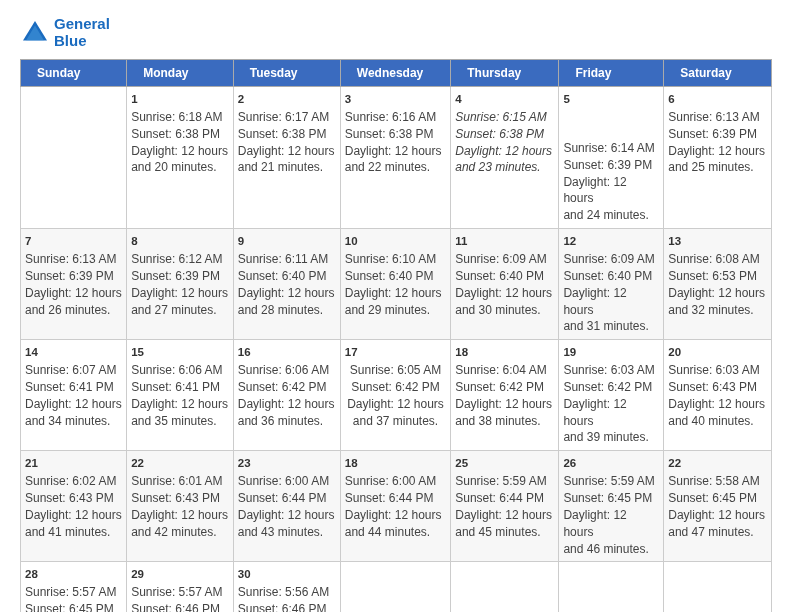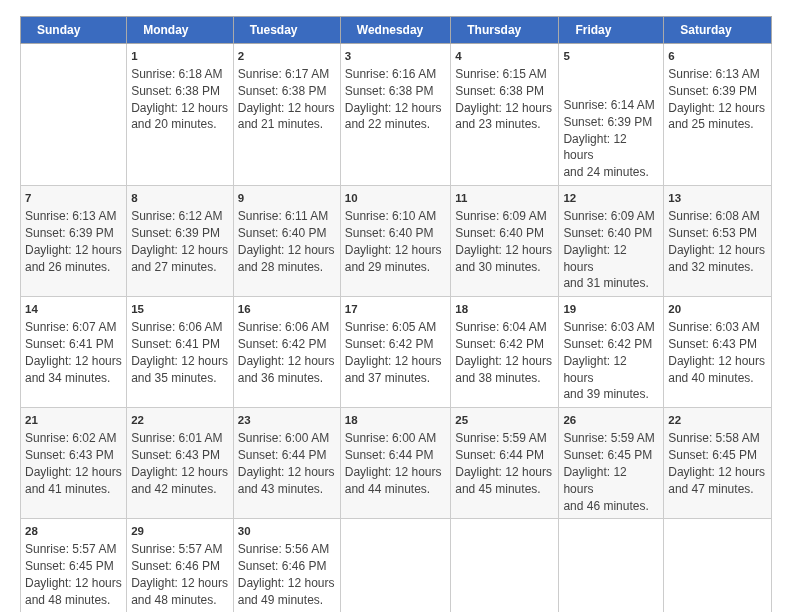--- a/index.html
+++ b/index.html
@@ -85,20 +85,36 @@
       background: #f7f7f7;
     }
     tbody tr td.empty {
       background: #fff;
     }
   </style>
 </head>
 <body>
 
 <div class="page">
+  <div class="header">
+    <div class="logo">
+      <svg class="logo-icon" viewBox="0 0 40 40">
+        <polygon points="20,4 36,30 4,30" fill="#1a6bbf"></polygon>
+        <polygon points="20,10 32,30 8,30" fill="#4a9de0" opacity="0.5"></polygon>
+      </svg>
+      <div>
+        <div style="font-size:15px;font-weight:bold;color:#1a6bbf;line-height:1.1">General</div>
+        <div style="font-size:15px;font-weight:bold;color:#1a6bbf;line-height:1.1">Blue</div>
+      </div>
+    </div>
+    <div class="title-block">
+      <div class="month-title"></div>
+      <div class="subtitle"></div>
+    </div>
+  </div>
 
   <table>
     <thead>
       <tr>
       <th>Sunday</th>
           <th>Monday</th>
           <th>Tuesday</th>
           <th>Wednesday</th>
           <th>Thursday</th>
           <th>Friday</th>
@@ -124,21 +140,21 @@
           </td>
           <td>
             <span class="date-num">3</span>
             <div class="cell-content" style="white-space: pre-line;">Sunrise: 6:16 AM
 Sunset: 6:38 PM
 Daylight: 12 hours
 and 22 minutes.</div>
           </td>
           <td>
             <span class="date-num">4</span>
-            <div class="cell-content" style="white-space: pre-line;">Sunrise: 6:15 AM
+            <div class="cell-content" style="white-space: pre-line; font-style: italic;">Sunrise: 6:15 AM
 Sunset: 6:38 PM
 Daylight: 12 hours
 and 23 minutes.</div>
           </td>
           <td>
             <span class="date-num">5</span>
             <div class="cell-content" style="white-space: pre-line; margin-top: 33px;">Sunrise: 6:14 AM
 Sunset: 6:39 PM
 Daylight: 12 hours
 and 24 minutes.</div>
@@ -219,21 +235,21 @@
           </td>
           <td>
             <span class="date-num">16</span>
             <div class="cell-content" style="white-space: pre-line;">Sunrise: 6:06 AM
 Sunset: 6:42 PM
 Daylight: 12 hours
 and 36 minutes.</div>
           </td>
           <td>
             <span class="date-num">17</span>
-            <div class="cell-content" style="white-space: pre-line;">Sunrise: 6:05 AM
+            <div class="cell-content" style="white-space: pre-line; text-align: center;">Sunrise: 6:05 AM
 Sunset: 6:42 PM
 Daylight: 12 hours
 and 37 minutes.</div>
           </td>
           <td>
             <span class="date-num">18</span>
             <div class="cell-content" style="white-space: pre-line;">Sunrise: 6:04 AM
 Sunset: 6:42 PM
 Daylight: 12 hours
 and 38 minutes.</div>

